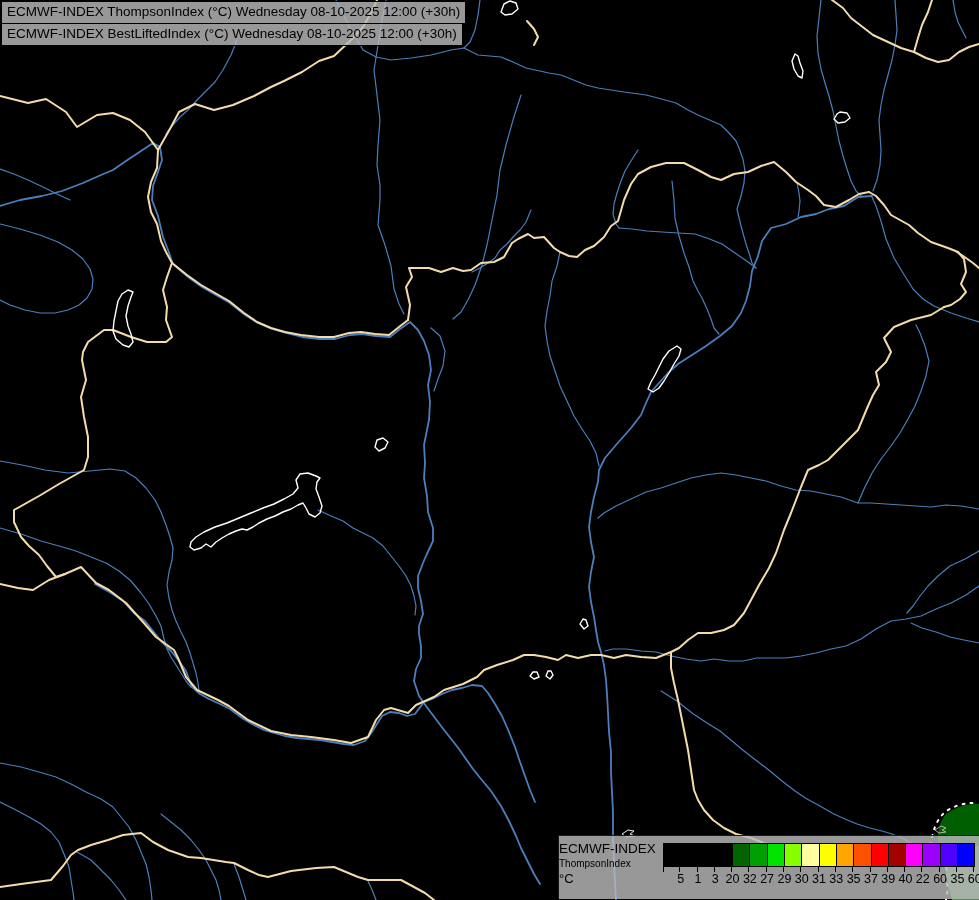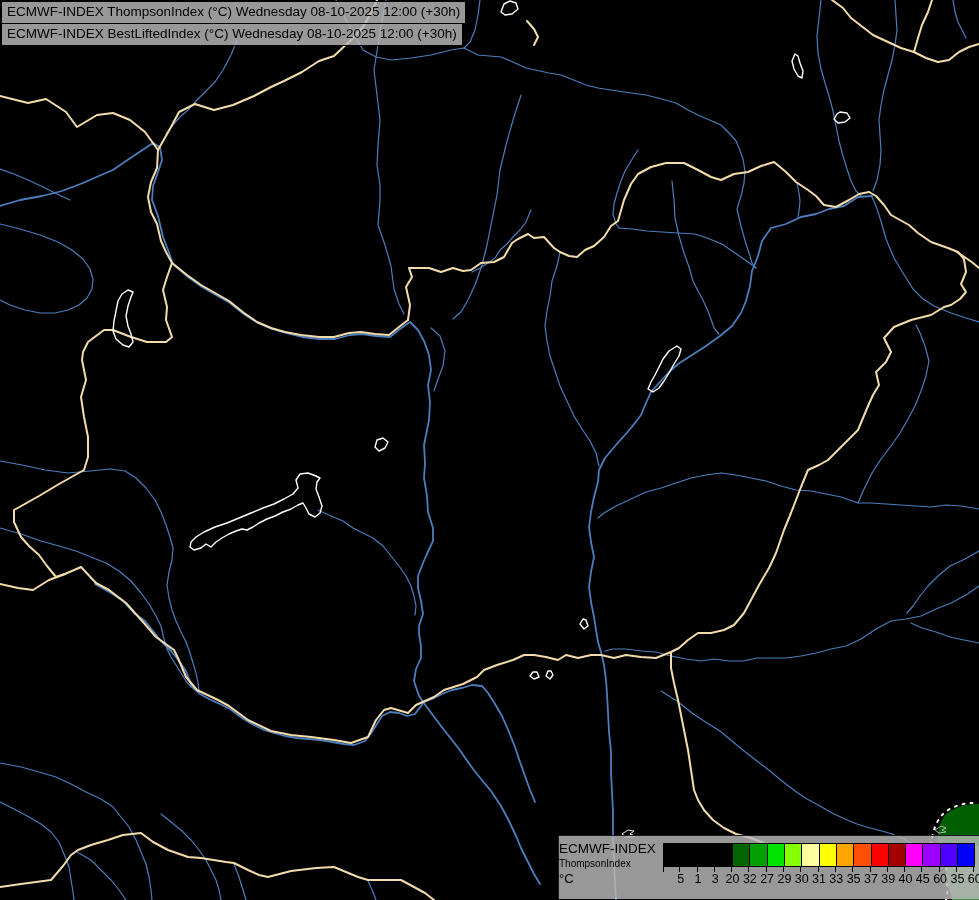--- a/index.html
+++ b/index.html
@@ -182,20 +182,20 @@
         <span class="lb">32</span>
         <span class="lb">27</span>
         <span class="lb">29</span>
         <span class="lb">30</span>
         <span class="lb">31</span>
         <span class="lb">33</span>
         <span class="lb">35</span>
         <span class="lb">37</span>
         <span class="lb">39</span>
         <span class="lb">40</span>
-        <span class="lb">45</span>
+        <span class="lb">22</span>
         <span class="lb">60</span>
         <span class="lb">35</span>
         <span class="lb">60</span>
       </div>
   </div>
 
 </div>
 
 </body></html>

